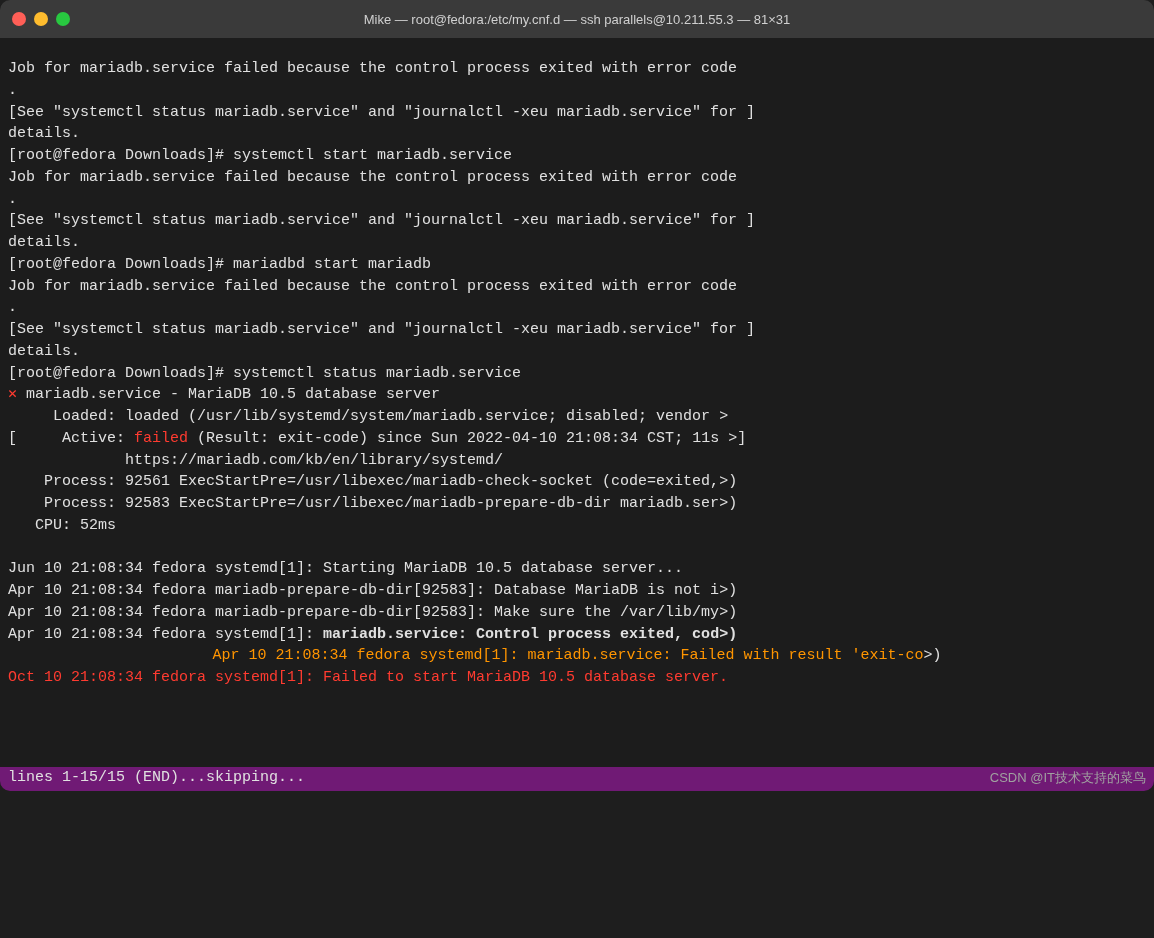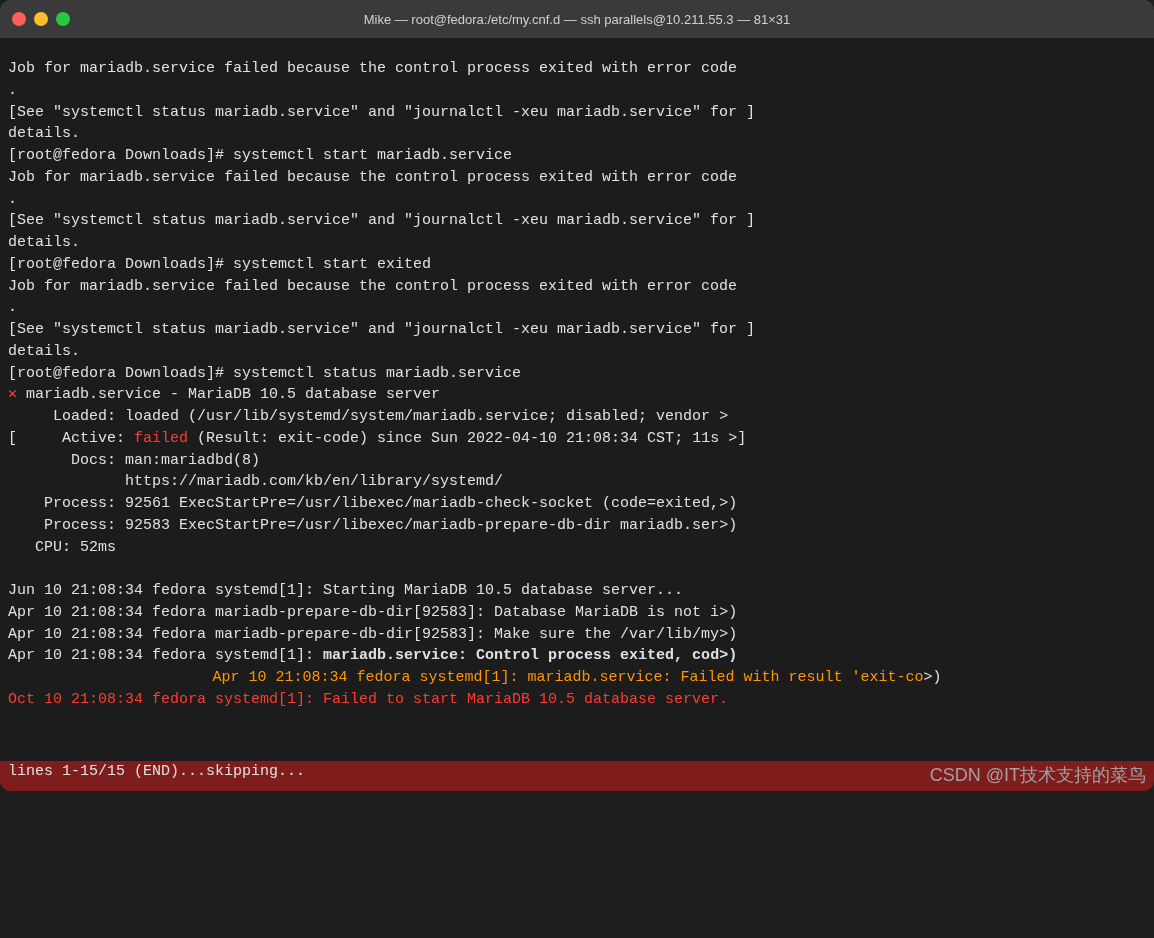--- a/index.html
+++ b/index.html
@@ -80,34 +80,34 @@
       min-height: 1.45em;
     }
 
     .red { color: #ff3b30; }
     .orange { color: #ff9500; text-align: center; }
     .white { color: #e0e0e0; }
 
     .bold { font-weight: bold; }
 
     .status-bar {
-      background: #7f1d1d;
+      background: #701a75;
       color: #e0e0e0;
       font-size: 15px;
       font-family: 'Courier New', Courier, monospace;
       padding: 2px 8px 4px 8px;
       display: flex;
       justify-content: space-between;
       flex-shrink: 0;
       border-top: none;
     }
 
     .watermark {
       color: #a0a0a0;
-      font-size: 18px;
+      font-size: 13px;
       font-family: -apple-system, sans-serif;
       text-align: right;
     }
   </style>
 </head>
 <body>
 
 <div class="window">
   <div class="titlebar">
     <div class="traffic-lights">
@@ -121,30 +121,29 @@
   <div class="terminal-body">
     <span class="line white">Job for mariadb.service failed because the control process exited with error code</span>
     <span class="line white">.</span>
     <span class="line white">[See "systemctl status mariadb.service" and "journalctl -xeu mariadb.service" for ]</span>
     <span class="line white">details.</span>
     <span class="line white">[root@fedora Downloads]# systemctl start mariadb.service</span>
     <span class="line white">Job for mariadb.service failed because the control process exited with error code</span>
     <span class="line white">.</span>
     <span class="line white">[See "systemctl status mariadb.service" and "journalctl -xeu mariadb.service" for ]</span>
     <span class="line white">details.</span>
-    <span class="line white">[root@fedora Downloads]# systemctl start exited</span>
+    <span class="line white">[root@fedora Downloads]# mariadbd start mariadb</span>
     <span class="line white">Job for mariadb.service failed because the control process exited with error code</span>
     <span class="line white">.</span>
     <span class="line white">[See "systemctl status mariadb.service" and "journalctl -xeu mariadb.service" for ]</span>
     <span class="line white">details.</span>
     <span class="line white">[root@fedora Downloads]# systemctl status mariadb.service</span>
     <span class="line"><span class="red">✕</span> mariadb.service - MariaDB 10.5 database server</span>
     <span class="line white">     Loaded: loaded (/usr/lib/systemd/system/mariadb.service; disabled; vendor <span style="color:#e0e0e0;">&gt;</span></span>
     <span class="line">[     Active: <span class="red">failed</span> (Result: exit-code) since Sun 2022-04-10 21:08:34 CST; 11s <span style="color:#e0e0e0;">&gt;]</span></span>
-    <span class="line white">       Docs: man:mariadbd(8)</span>
     <span class="line white">             https://mariadb.com/kb/en/library/systemd/</span>
     <span class="line white">    Process: 92561 ExecStartPre=/usr/libexec/mariadb-check-socket (code=exited,<span style="color:#e0e0e0;">&gt;)</span></span>
     <span class="line white">    Process: 92583 ExecStartPre=/usr/libexec/mariadb-prepare-db-dir mariadb.ser<span style="color:#e0e0e0;">&gt;)</span></span>
     <span class="line white">   CPU: 52ms</span>
     <span class="line white">&nbsp;</span>
     <span class="line white">Jun 10 21:08:34 fedora systemd[1]: Starting MariaDB 10.5 database server...</span>
     <span class="line white">Apr 10 21:08:34 fedora mariadb-prepare-db-dir[92583]: Database MariaDB is not i<span style="color:#e0e0e0;">&gt;)</span></span>
     <span class="line white">Apr 10 21:08:34 fedora mariadb-prepare-db-dir[92583]: Make sure the /var/lib/my<span style="color:#e0e0e0;">&gt;)</span></span>
     <span class="line">Apr 10 21:08:34 fedora systemd[1]: <span class="bold">mariadb.service: Control process exited, cod<span style="color:#e0e0e0;">&gt;)</span></span></span>
     <span class="line orange">Apr 10 21:08:34 fedora systemd[1]: mariadb.service: Failed with result 'exit-co<span style="color:#e0e0e0;">&gt;)</span></span>

